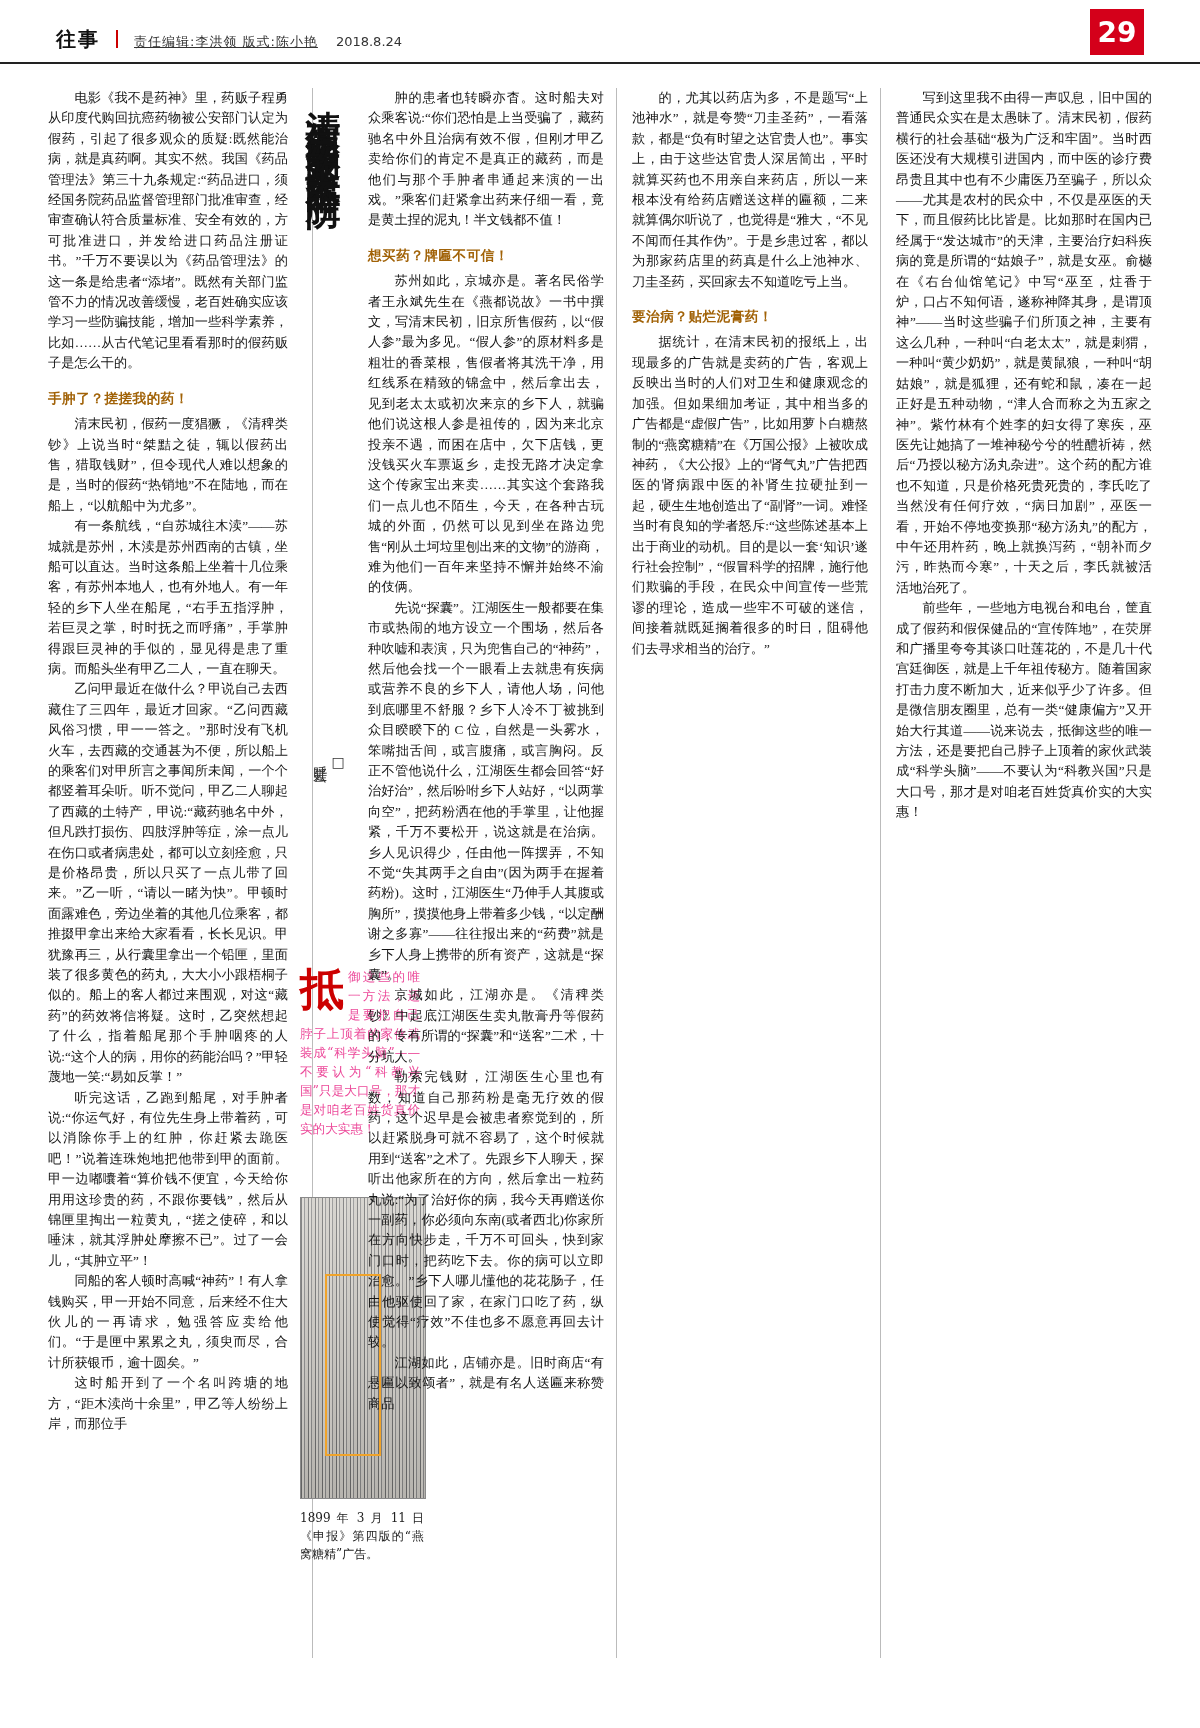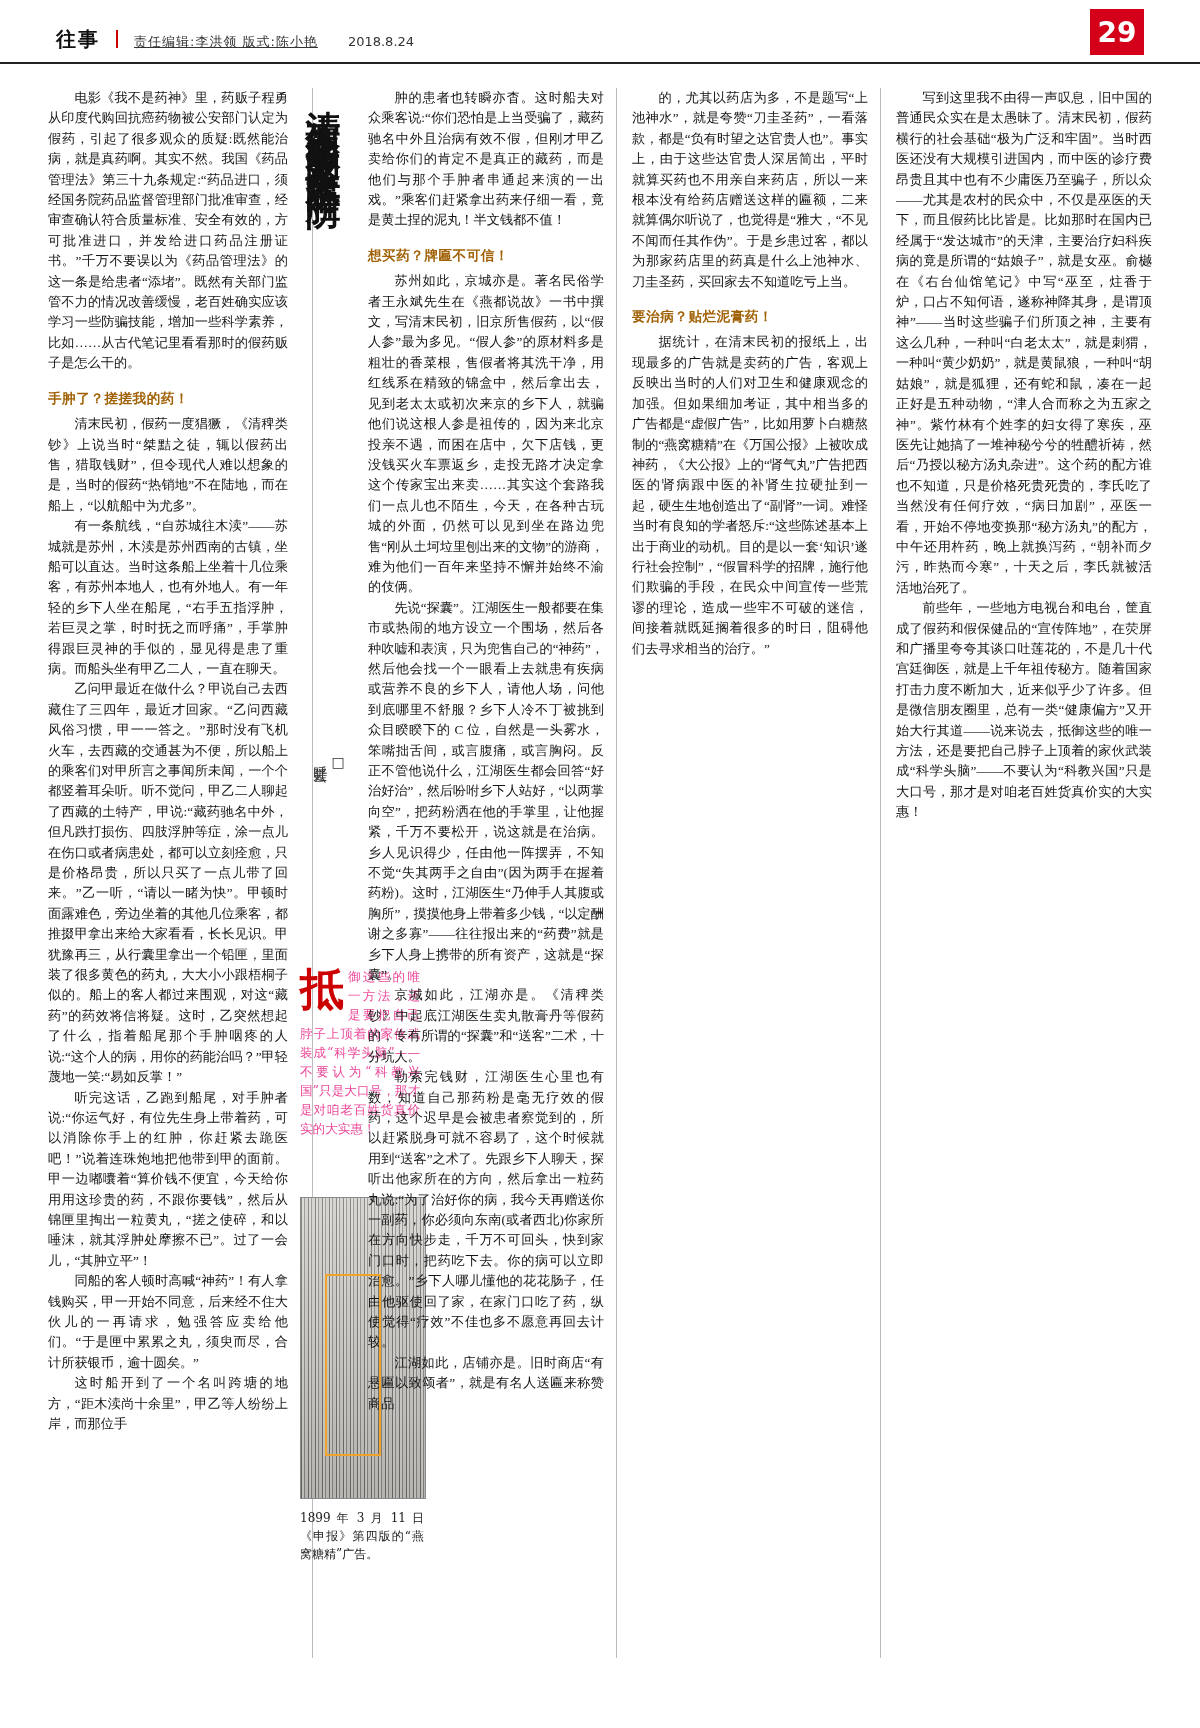--- a/index.html
+++ b/index.html
@@ -128,21 +128,21 @@
   }
 </style>
 </head>
 <body>
 
 <div id="masthead">
   <div id="mast-inner">
     <span id="mast-title">往事</span>
     <span id="mast-rule"></span>
     <span id="mast-meta">责任编辑:李洪领  版式:陈小艳</span>
-    <span id="mast-meta2" class="" style="font-size:13px;color:#333;font-family:'DejaVu Sans',sans-serif;margin-left:20px;">2018.8.24</span>
+    <span id="mast-meta2" class="" style="font-size:13px;color:#333;font-family:'DejaVu Sans',sans-serif;margin-left:8px;">2018.8.24</span>
   </div>
   <div id="page-badge">29</div>
 </div>
 
 <div id="page">
 
   <div class="colrule" id="rule1"></div>
   <div class="colrule" id="rule2"></div>
   <div class="colrule" id="rule3"></div>
 

